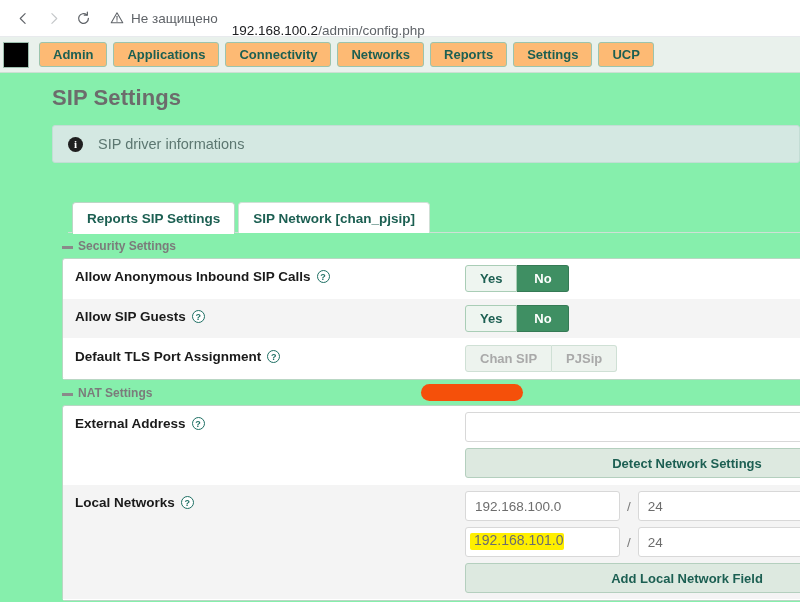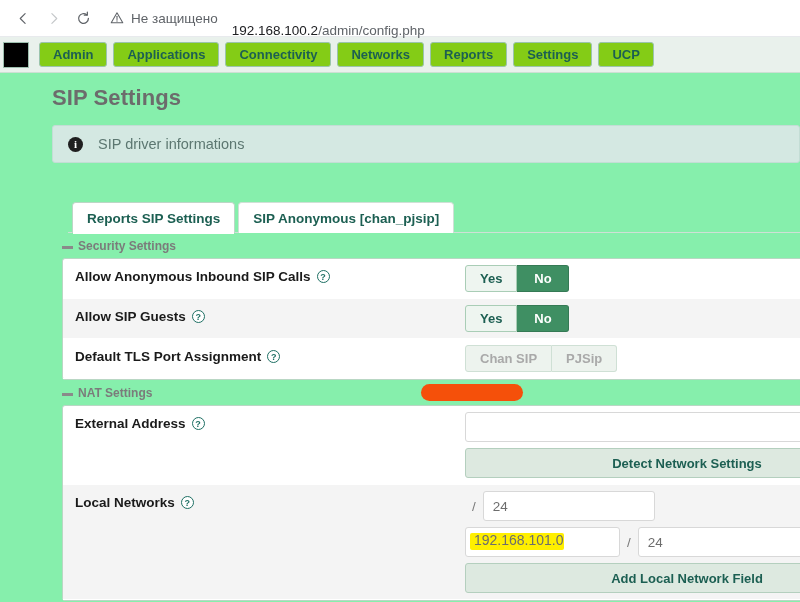--- a/index.html
+++ b/index.html
@@ -61,21 +61,21 @@
     width: 26px; height: 26px;
     background: #000000;
     border: 1px solid #9dbfae;
     flex: none;
     margin-right: 4px;
   }
   .navitem {
     height: 25px;
     padding: 0 13px;
     display: flex; align-items: center;
-    background: #84cc16;
+    background: #fdba74;
     border: 1px solid #9bc4ad;
     border-radius: 3px;
     color: #1c5f52;
     font-size: 13px;
     font-weight: bold;
     white-space: nowrap;
   }
 
   
   .page {
@@ -323,21 +323,21 @@
 
   <div class="page-title">SIP Settings</div>
 
   <div class="alert-info">
     <span class="info-circle">i</span>
     <span class="msg">SIP driver informations</span>
   </div>
 
   <div class="tabstrip">
     <div class="tab active">Reports SIP Settings</div>
-    <div class="tab">SIP Anonymous [chan_pjsip]</div>
+    <div class="tab">SIP Network [chan_pjsip]</div>
   </div>
 
   <div class="section">
     <div class="section-head">
       <span class="minus"></span>
       <span>Security Settings</span>
     </div>
     <div class="panel">
 
       <div class="frow">
@@ -401,20 +401,21 @@
       </div>
 
       <div class="frow striped">
         <div class="label">
           <span>Local Networks</span>
           <span class="help">?</span>
         </div>
         <div class="ctrl stack">
 
           <div class="inline">
+            <input class="txt txt-net" value="192.168.100.0" style="">
             <span class="slash">/</span>
             <input class="txt txt-mask" value="24" style="">
           </div>
 
           <div class="inline">
             <span class="hl-input">
               <input class="txt txt-net" style="color: transparent;">
               <span class="hl-swatch"></span>
               <span class="hl-value">192.168.101.0</span>
             </span>

